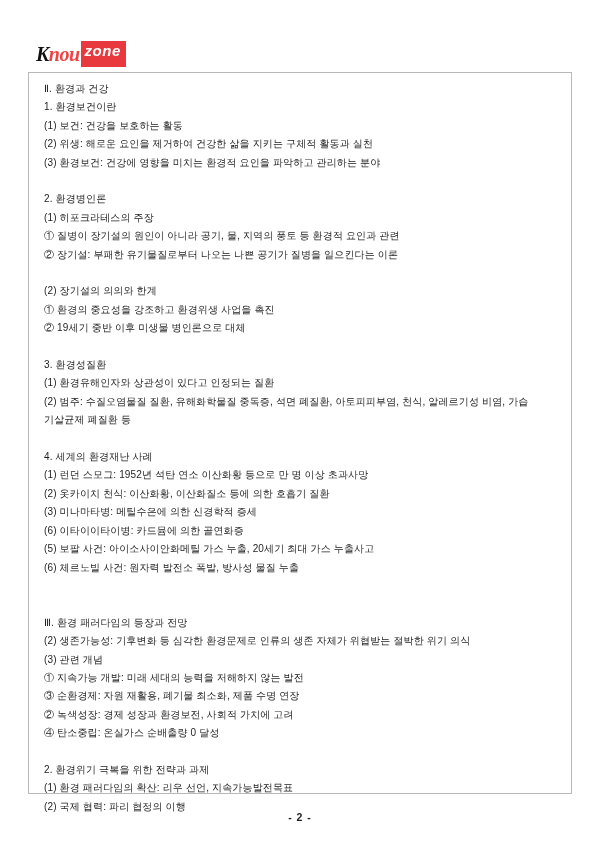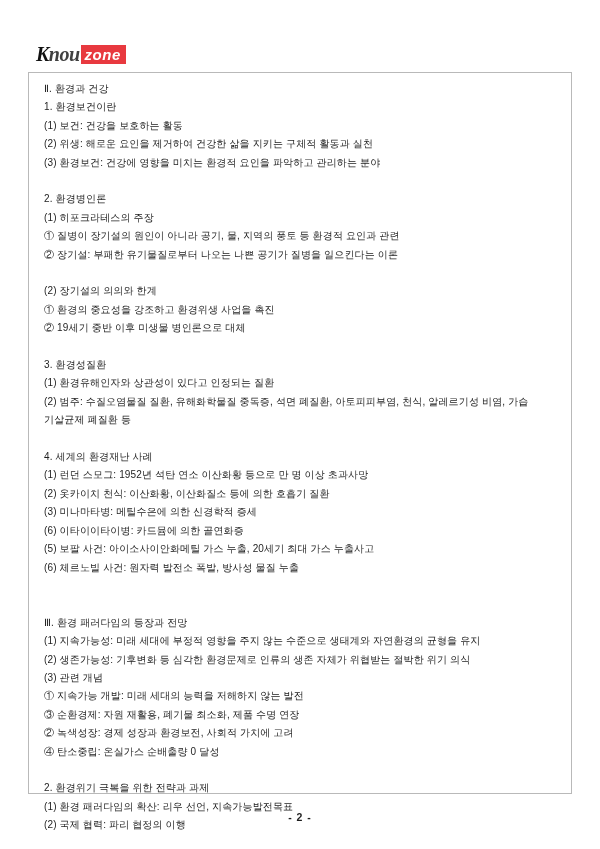--- a/index.html
+++ b/index.html
@@ -38,32 +38,32 @@
     font-size: 20px;
     color: #111111;
     letter-spacing: -0.5px;
     line-height: 1;
   }
   .logo-u {
     font-family: "Liberation Serif", serif;
     font-style: italic;
     font-weight: bold;
     font-size: 20px;
-    color: #404040;
+    color: #ef4444;
     letter-spacing: -0.5px;
     line-height: 1;
   }
   .logo-zone {
     font-family: "Liberation Sans", sans-serif;
     font-style: italic;
     font-weight: bold;
     font-size: 15px;
     color: #ffffff;
     background: #e8393f;
-    padding: 2px 5px 2px 4px;
+    padding: 2px 5px 9px 4px;
     line-height: 1;
     margin-left: 1px;
     letter-spacing: 0.5px;
   }
   
   .frame {
     position: absolute;
     top: 72px;
     left: 28px;
     width: 544px;
@@ -137,21 +137,20 @@
       <div class="line">4. 세계의 환경재난 사례</div>
       <div class="line">(1) 런던 스모그: 1952년 석탄 연소 이산화황 등으로 만 명 이상 초과사망</div>
       <div class="line">(2) 옷카이치 천식: 이산화황, 이산화질소 등에 의한 호흡기 질환</div>
       <div class="line">(3) 미나마타병: 메틸수은에 의한 신경학적 증세</div>
       <div class="line">(6) 이타이이타이병: 카드뮴에 의한 골연화증</div>
       <div class="line">(5) 보팔 사건: 아이소사이안화메틸 가스 누출, 20세기 최대 가스 누출사고</div>
       <div class="line">(6) 체르노빌 사건: 원자력 발전소 폭발, 방사성 물질 누출</div>
       <div class="spacer"></div>
       <div class="spacer"></div>
       <div class="line">Ⅲ. 환경 패러다임의 등장과 전망</div>
-      <div class="line">(1) 지속가능성: 미래 세대에 부정적 영향을 주지 않는 수준으로 생태계와 자연환경의 균형을 유지</div>
       <div class="line">(2) 생존가능성: 기후변화 등 심각한 환경문제로 인류의 생존 자체가 위협받는 절박한 위기 의식</div>
       <div class="line">(3) 관련 개념</div>
       <div class="line">① 지속가능 개발: 미래 세대의 능력을 저해하지 않는 발전</div>
       <div class="line">③ 순환경제: 자원 재활용, 폐기물 최소화, 제품 수명 연장</div>
       <div class="line">② 녹색성장: 경제 성장과 환경보전, 사회적 가치에 고려</div>
       <div class="line">④ 탄소중립: 온실가스 순배출량 0 달성</div>
       <div class="spacer"></div>
       <div class="line">2. 환경위기 극복을 위한 전략과 과제</div>
       <div class="line">(1) 환경 패러다임의 확산: 리우 선언, 지속가능발전목표</div>
       <div class="line">(2) 국제 협력: 파리 협정의 이행</div>

